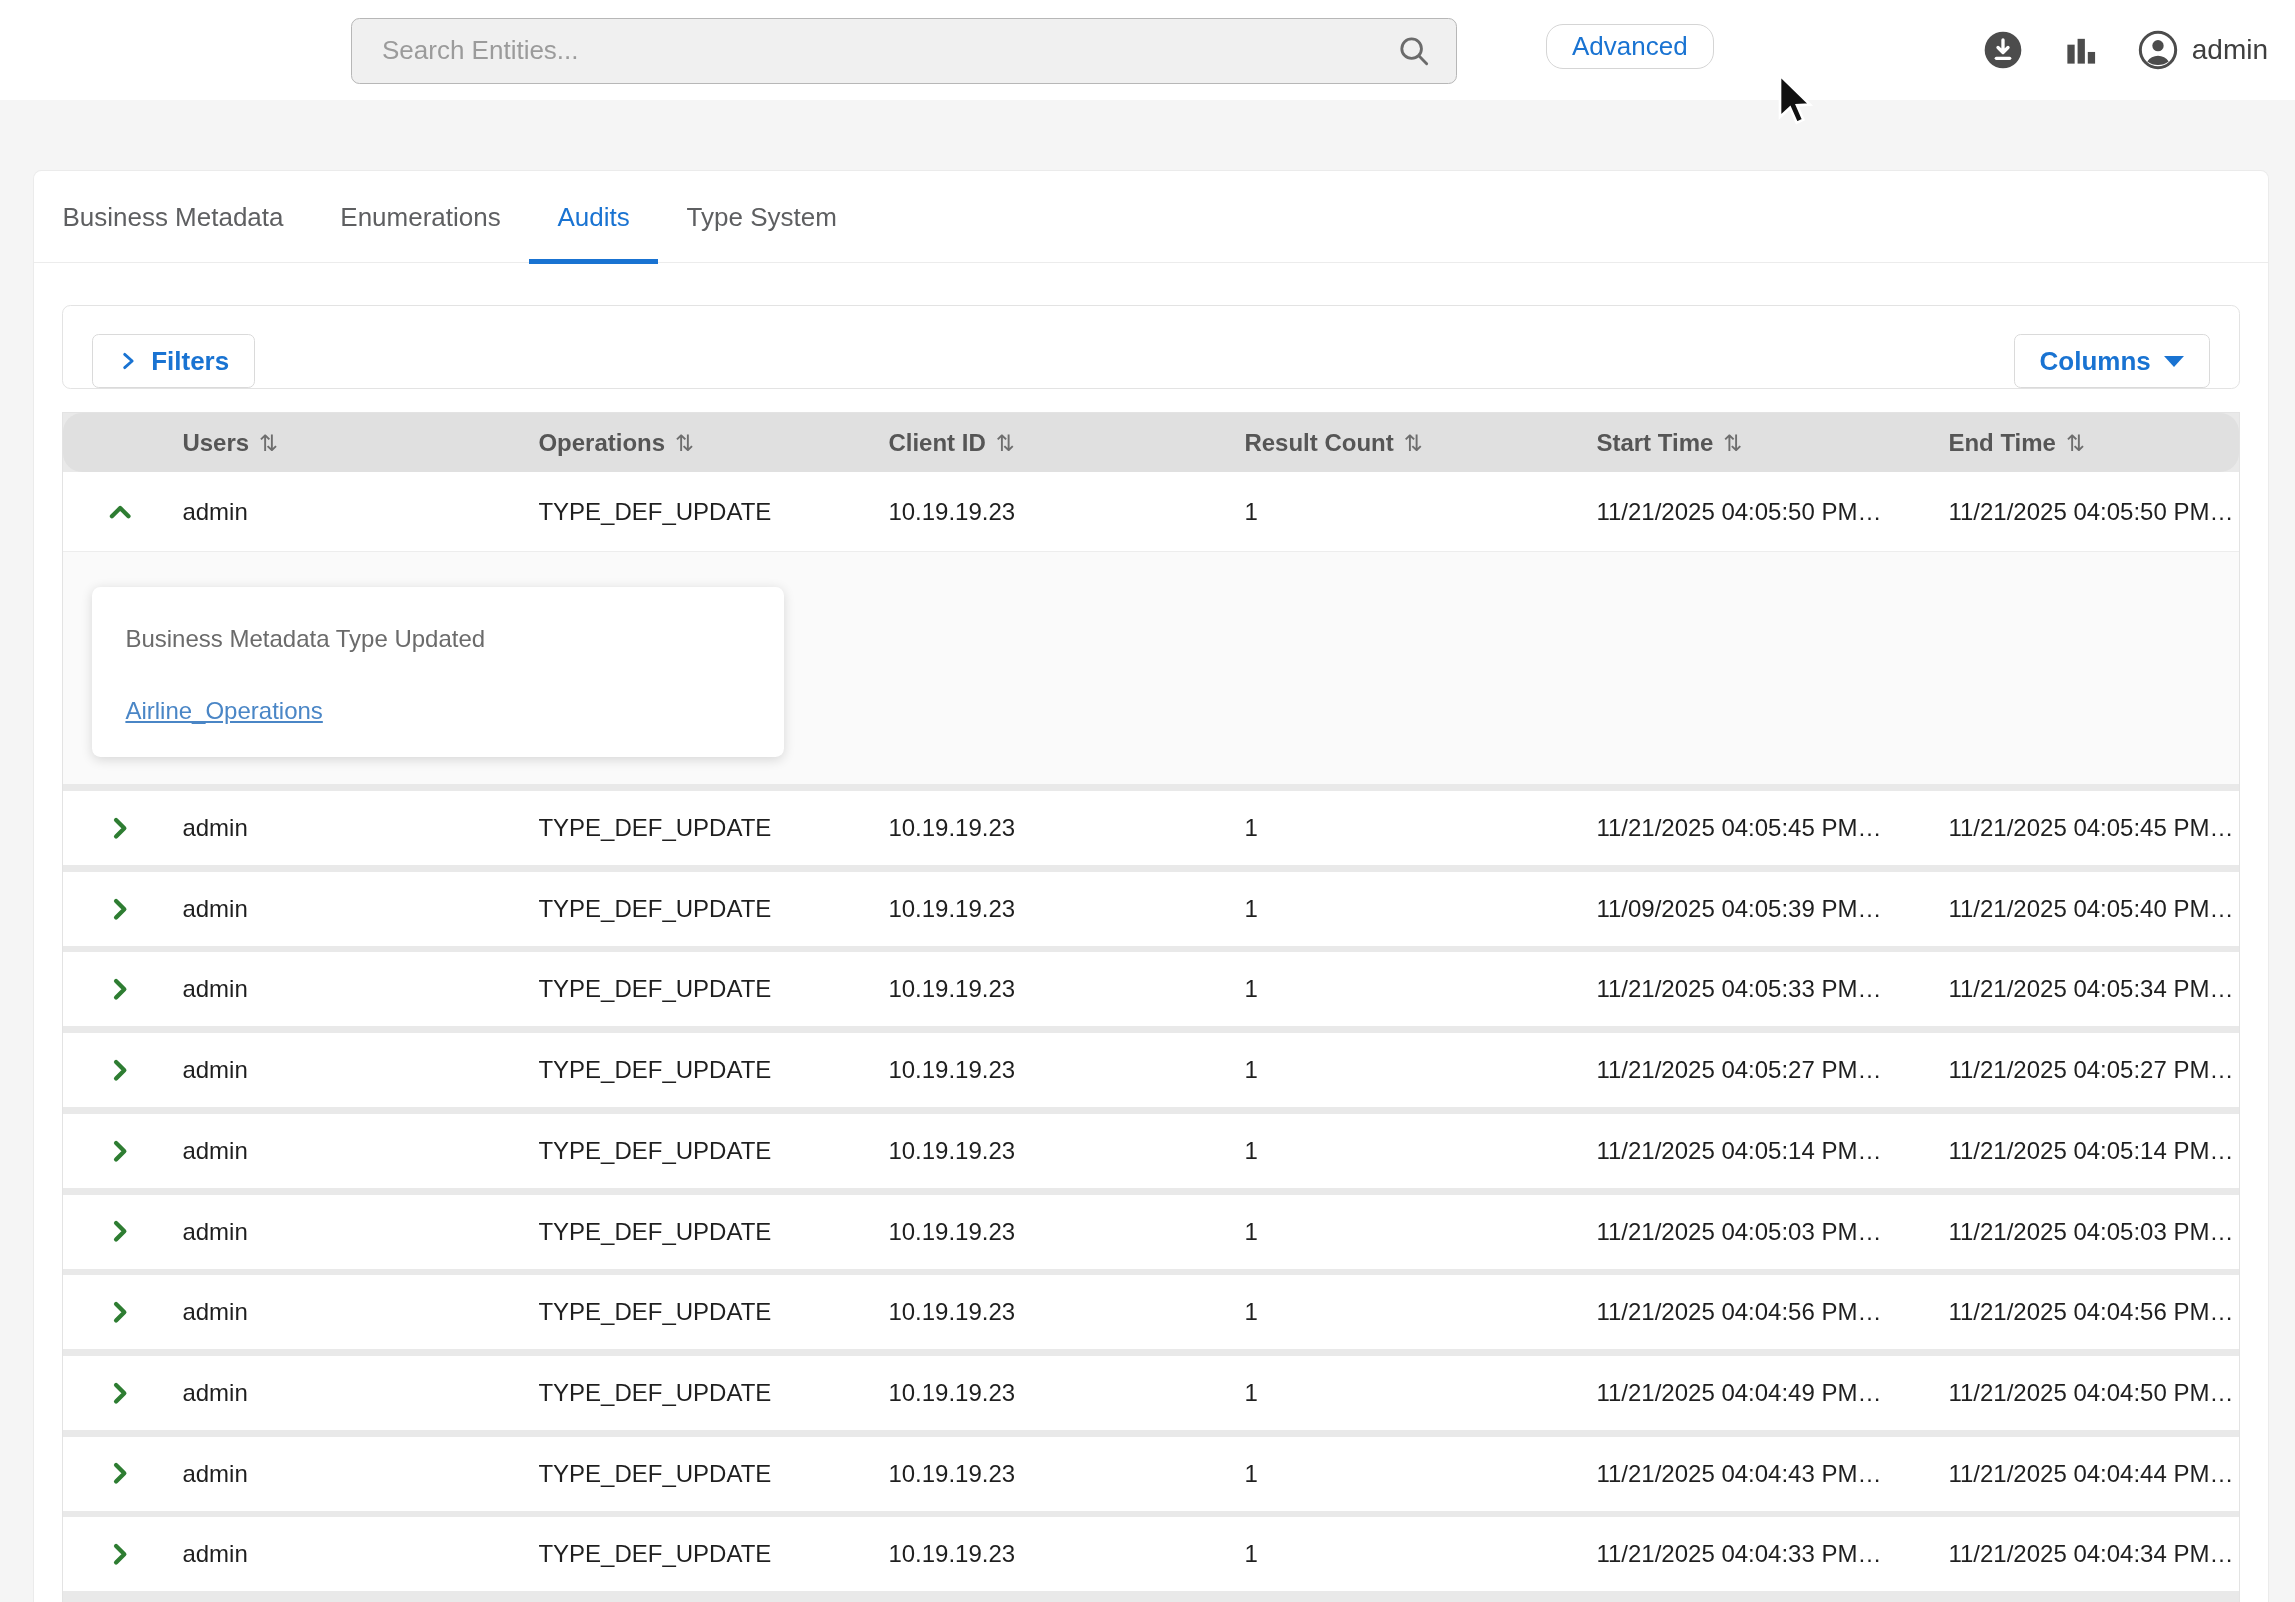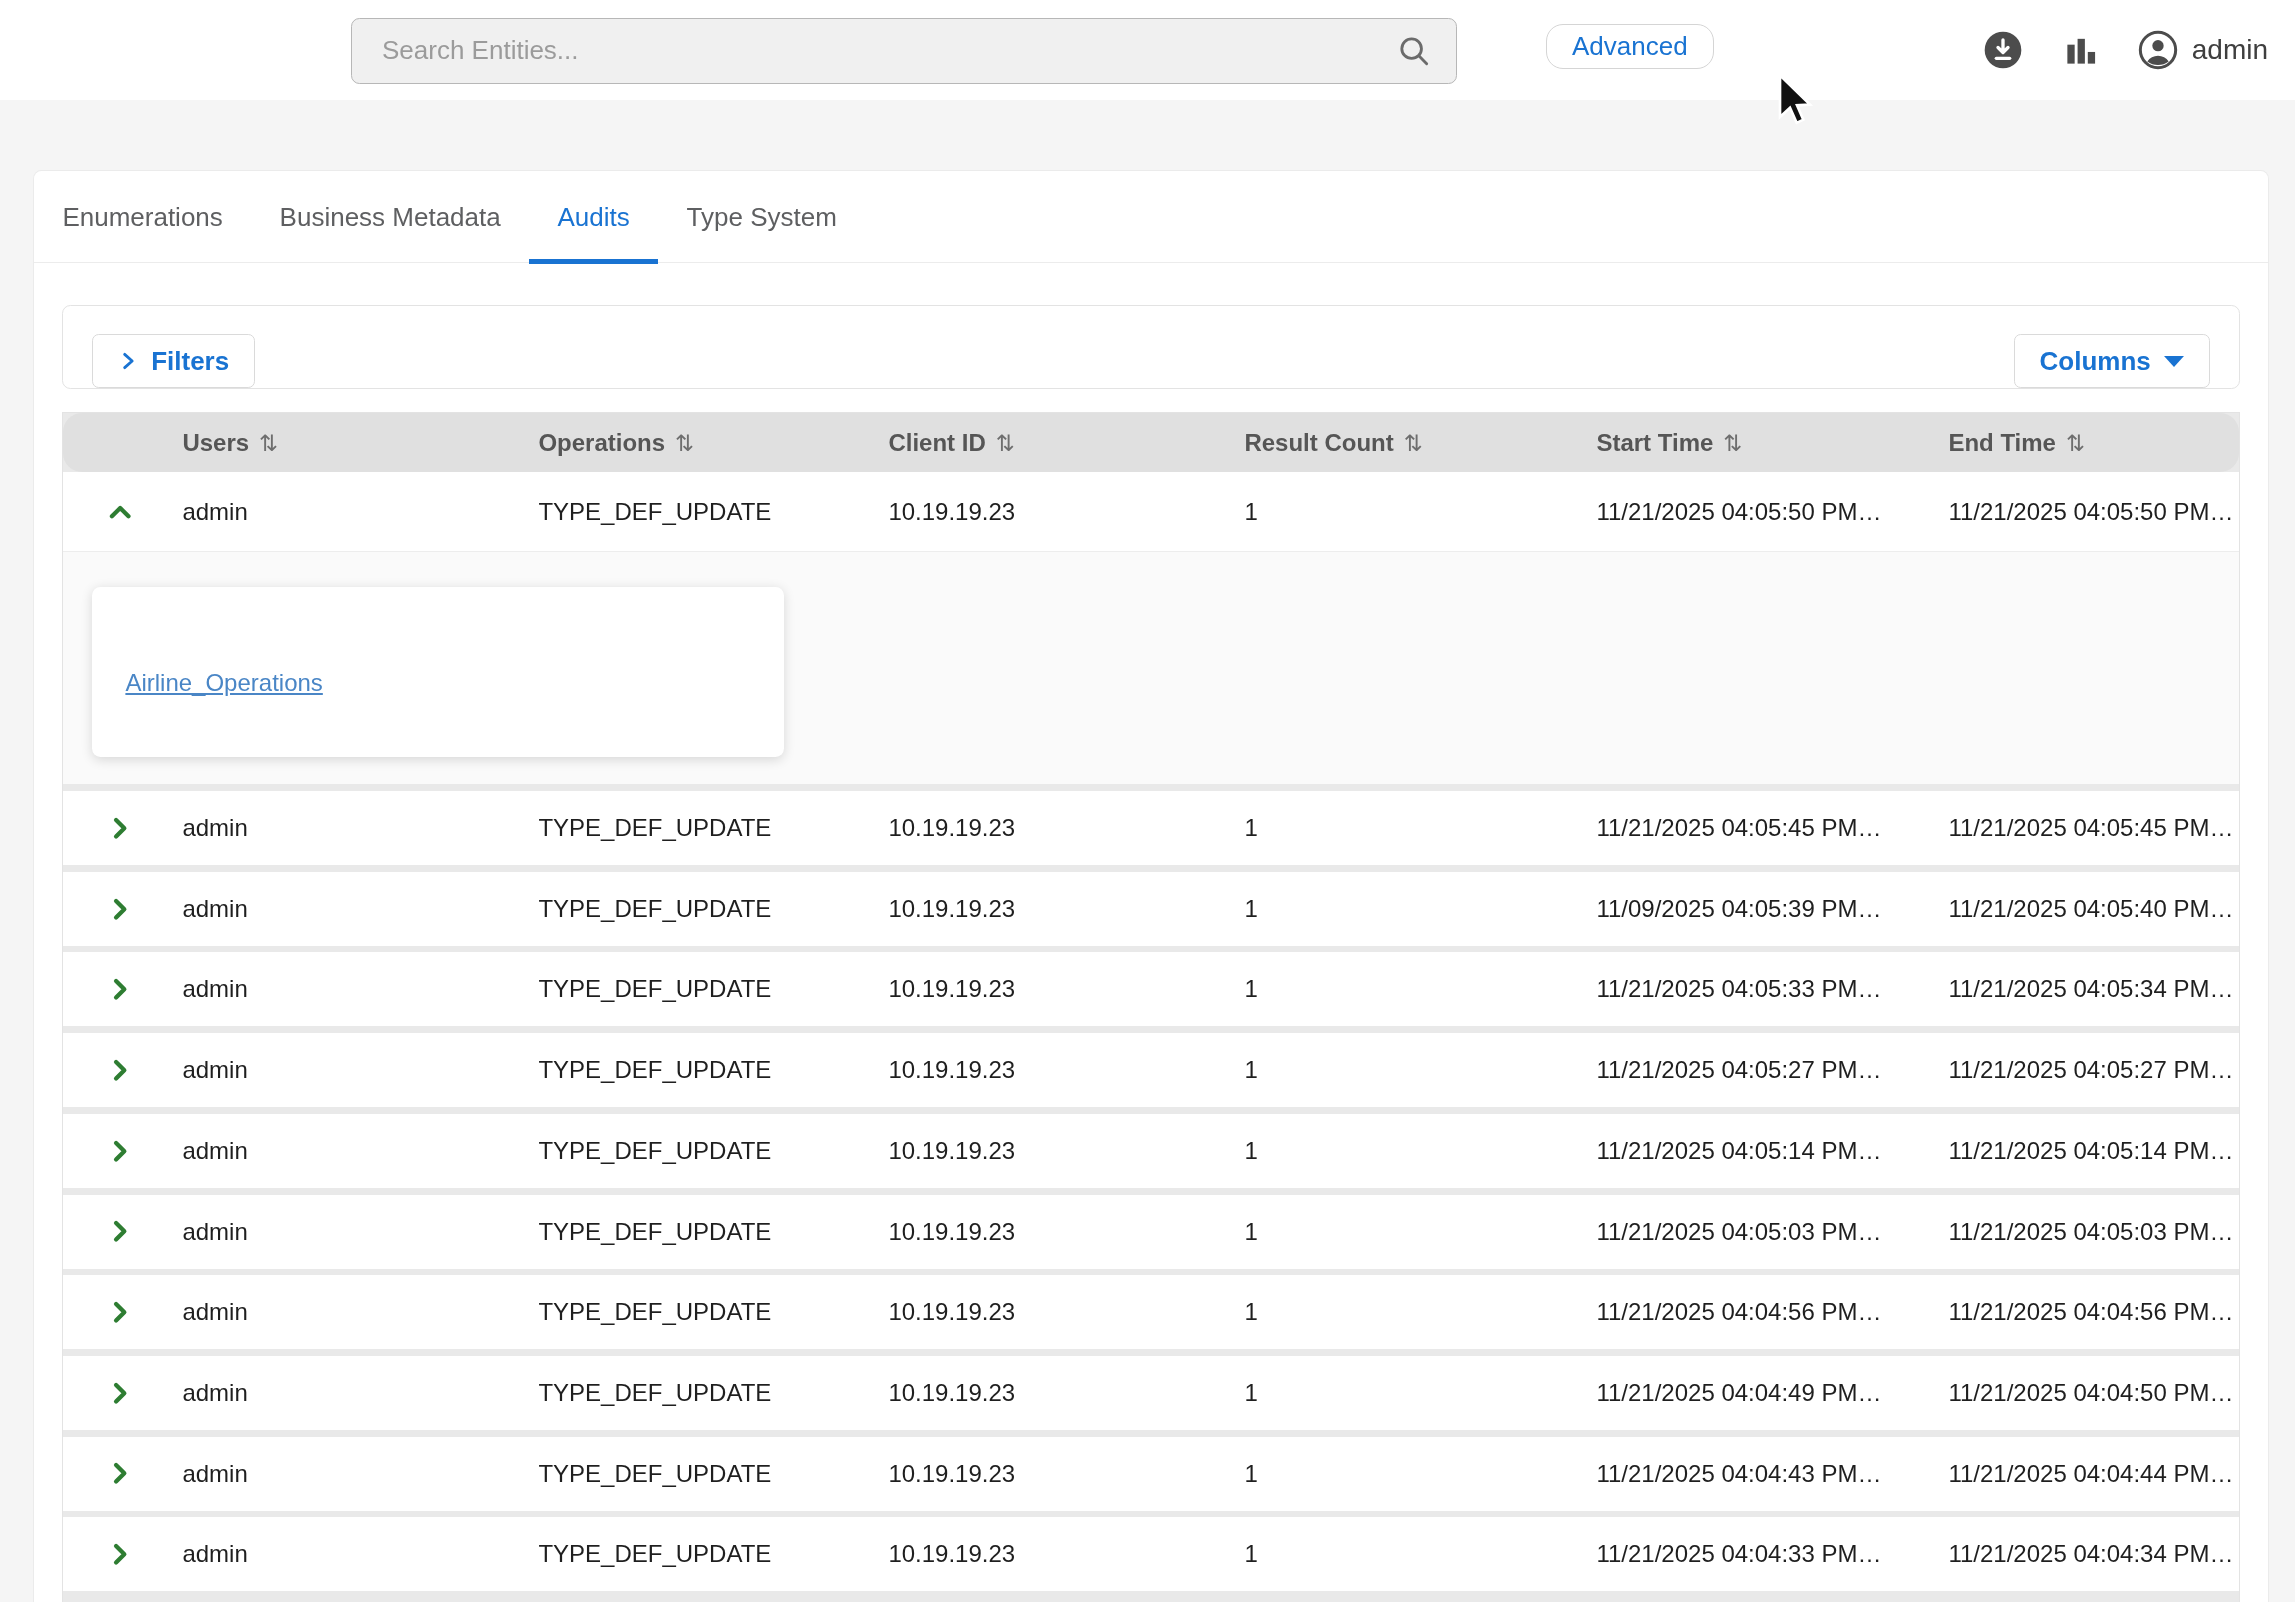--- a/index.html
+++ b/index.html
@@ -147,22 +147,22 @@
 </div>
 
 <svg class="cursor" width="44" height="60" viewBox="0 0 26 36">
   <polygon points="4,2 4,27 10,21.5 14,30.5 18,28.6 14.2,20 22,19.5" fill="#111" stroke="#fff" stroke-width="1.6"></polygon>
 </svg>
 
 <div class="page">
   <div class="main-card">
 
     <div class="tabs">
+      <div class="tab">Business Metadata</div>
       <div class="tab">Enumerations</div>
-      <div class="tab">Business Metadata</div>
       <div class="tab active">Audits</div>
       <div class="tab">Type System</div>
     </div>
 
     <div class="toolbar">
       <button class="pill-btn">
         <svg width="20" height="20" viewBox="0 0 24 24" fill="none" stroke="#1973d2" stroke-width="3.4" stroke-linecap="round" stroke-linejoin="round">
           <polyline points="8,4 17,12 8,20"></polyline>
         </svg>
         <span>Filters</span>
@@ -212,20 +212,21 @@
         <div class="td">admin</div>
         <div class="td">TYPE_DEF_UPDATE</div>
         <div class="td">10.19.19.23</div>
         <div class="td">1</div>
         <div class="td">11/21/2025 04:05:50 PM…</div>
         <div class="td">11/21/2025 04:05:50 PM…</div>
       </div>
 
       <div class="expand-zone">
         <div class="detail-card">
+          <div class="detail-title">Business Metadata Type Updated</div>
           <a class="detail-link">Airline_Operations</a>
         </div>
       </div>
 
       <div>
   <div class="grid-row trow">
     <div class="td-icon">
       <svg width="28.4" height="28.4" viewBox="0 0 24 24" fill="none" stroke="#2e7d32" stroke-width="3.6" stroke-linecap="round" stroke-linejoin="round">
         <polyline points="8.5,5 15.5,12 8.5,19"></polyline>
       </svg>

